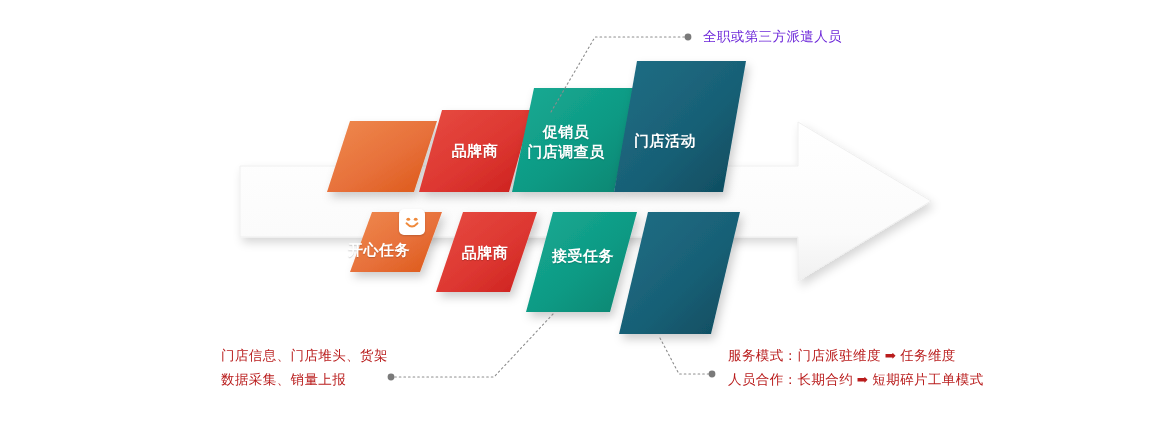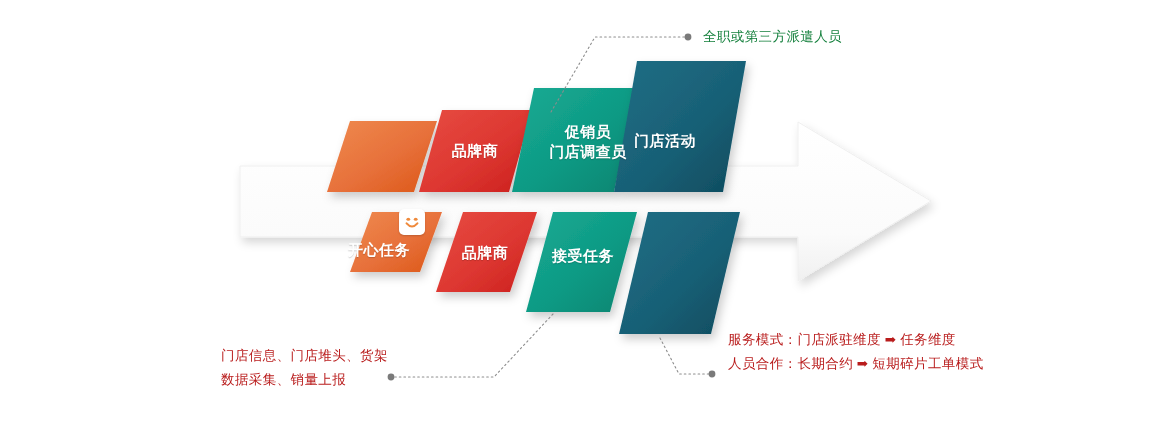--- a/index.html
+++ b/index.html
@@ -43,21 +43,21 @@
   .annotation {
     position: absolute;
     color: #b91c1c;
     font-family: "Liberation Serif", "DejaVu Serif", serif;
     font-size: 13.5px;
     line-height: 24px;
     white-space: pre-line;
     letter-spacing: 0.4px;
   }
   .annotation.top {
-    color: #15803d;
+    color: #6d28d9;
   }
 
   
   .app-icon {
     position: absolute;
     width: 26px;
     height: 26px;
     border-radius: 5px;
     background: #ffffff;
     box-shadow: 0 1px 2px rgba(0,0,0,0.18);
@@ -138,21 +138,21 @@
     <g fill="#7a7a7a">
       <circle cx="688" cy="37" r="3.4"></circle>
       <circle cx="391" cy="377" r="3.4"></circle>
       <circle cx="712" cy="374" r="3.4"></circle>
     </g>
   </svg>
 
 
   <div class="node-label" style="left:435px; top:141px; width:80px;">品牌商</div>
 
-  <div class="node-label" style="left:536px; top:122px; width:104px;">促销员
+  <div class="node-label" style="left:514px; top:122px; width:104px;">促销员
 门店调查员</div>
 
   <div class="node-label" style="left:620px; top:131px; width:90px;">门店活动</div>
 
   <div class="app-icon" style="left:399px; top:209px;">
     <svg viewBox="0 0 26 26">
       <rect x="0.5" y="0.5" width="25" height="25" rx="5" fill="#ffffff"></rect>
       <ellipse cx="9.3" cy="10.2" rx="1.9" ry="1.5" fill="#ef8a3c"></ellipse>
       <ellipse cx="16.7" cy="10.2" rx="1.9" ry="1.5" fill="#ef8a3c"></ellipse>
       <path d="M7.6,14.4 Q13,20.6 18.4,14.4" fill="none" stroke="#ef8a3c" stroke-width="2.1" stroke-linecap="round"></path>
@@ -164,16 +164,16 @@
   <div class="node-label" style="left:445px; top:243px; width:80px;">品牌商</div>
 
   <div class="node-label" style="left:538px; top:246px; width:90px;">接受任务</div>
 
 
   <div class="annotation top" style="left:703px; top:25px;">全职或第三方派遣人员</div>
 
   <div class="annotation" style="left:221px; top:344px;">门店信息、门店堆头、货架
 数据采集、销量上报</div>
 
-  <div class="annotation" style="left:728px; top:328px;">服务模式：门店派驻维度 ➡ 任务维度
+  <div class="annotation" style="left:728px; top:344px;">服务模式：门店派驻维度 ➡ 任务维度
 人员合作：长期合约 ➡ 短期碎片工单模式</div>
 
 </div>
 
 </body></html>

